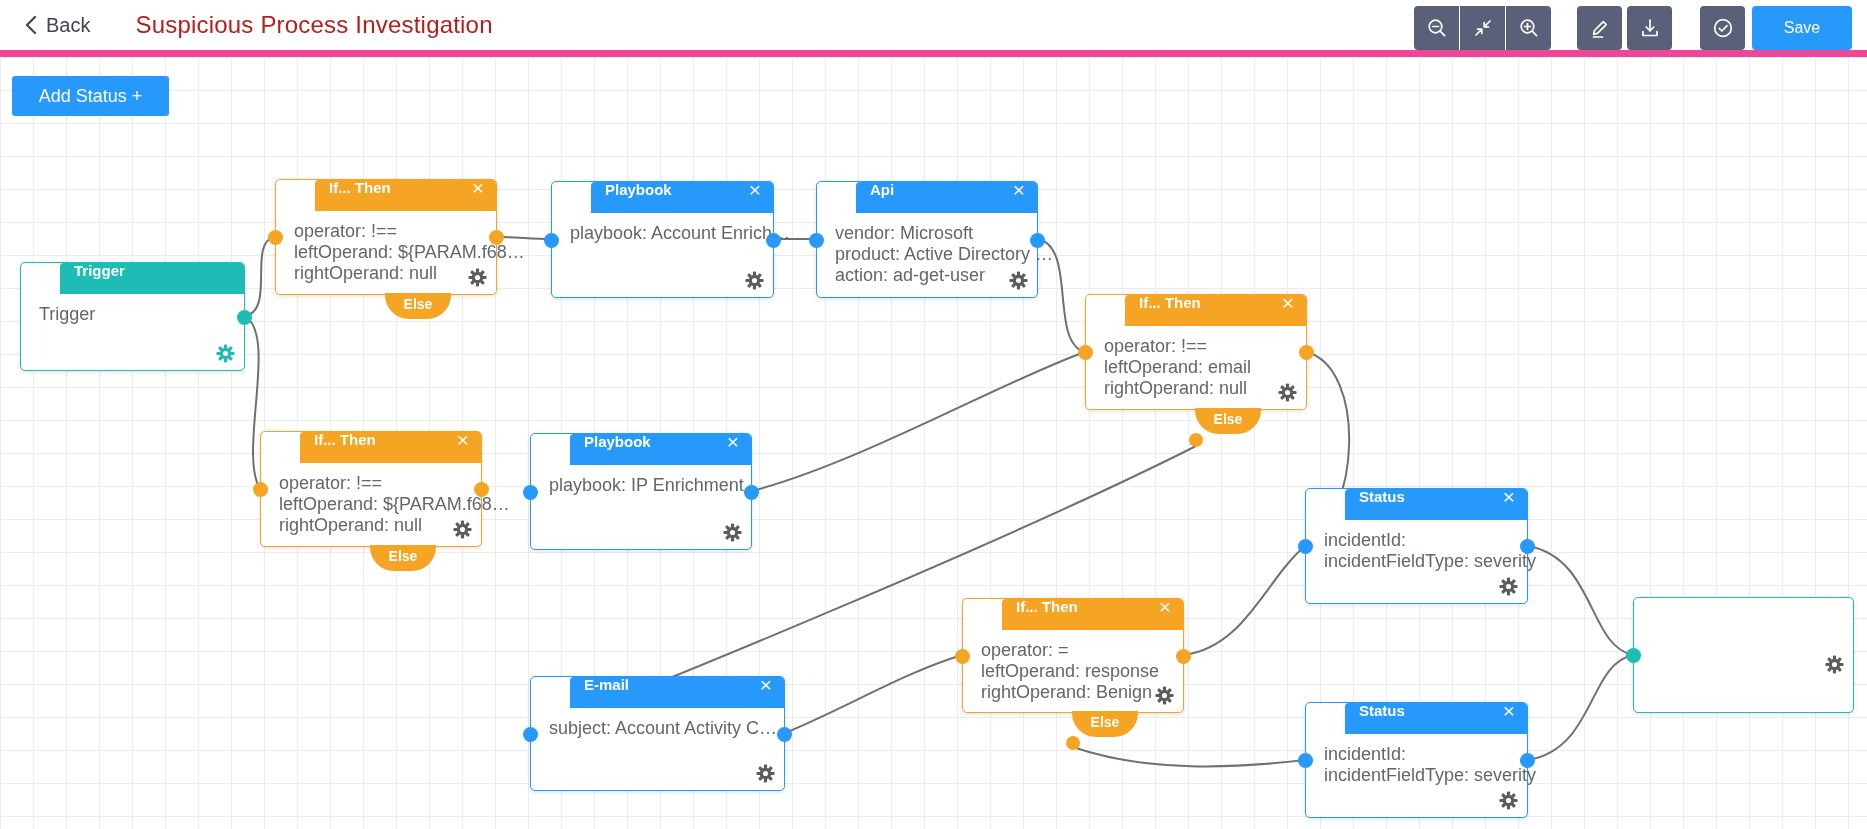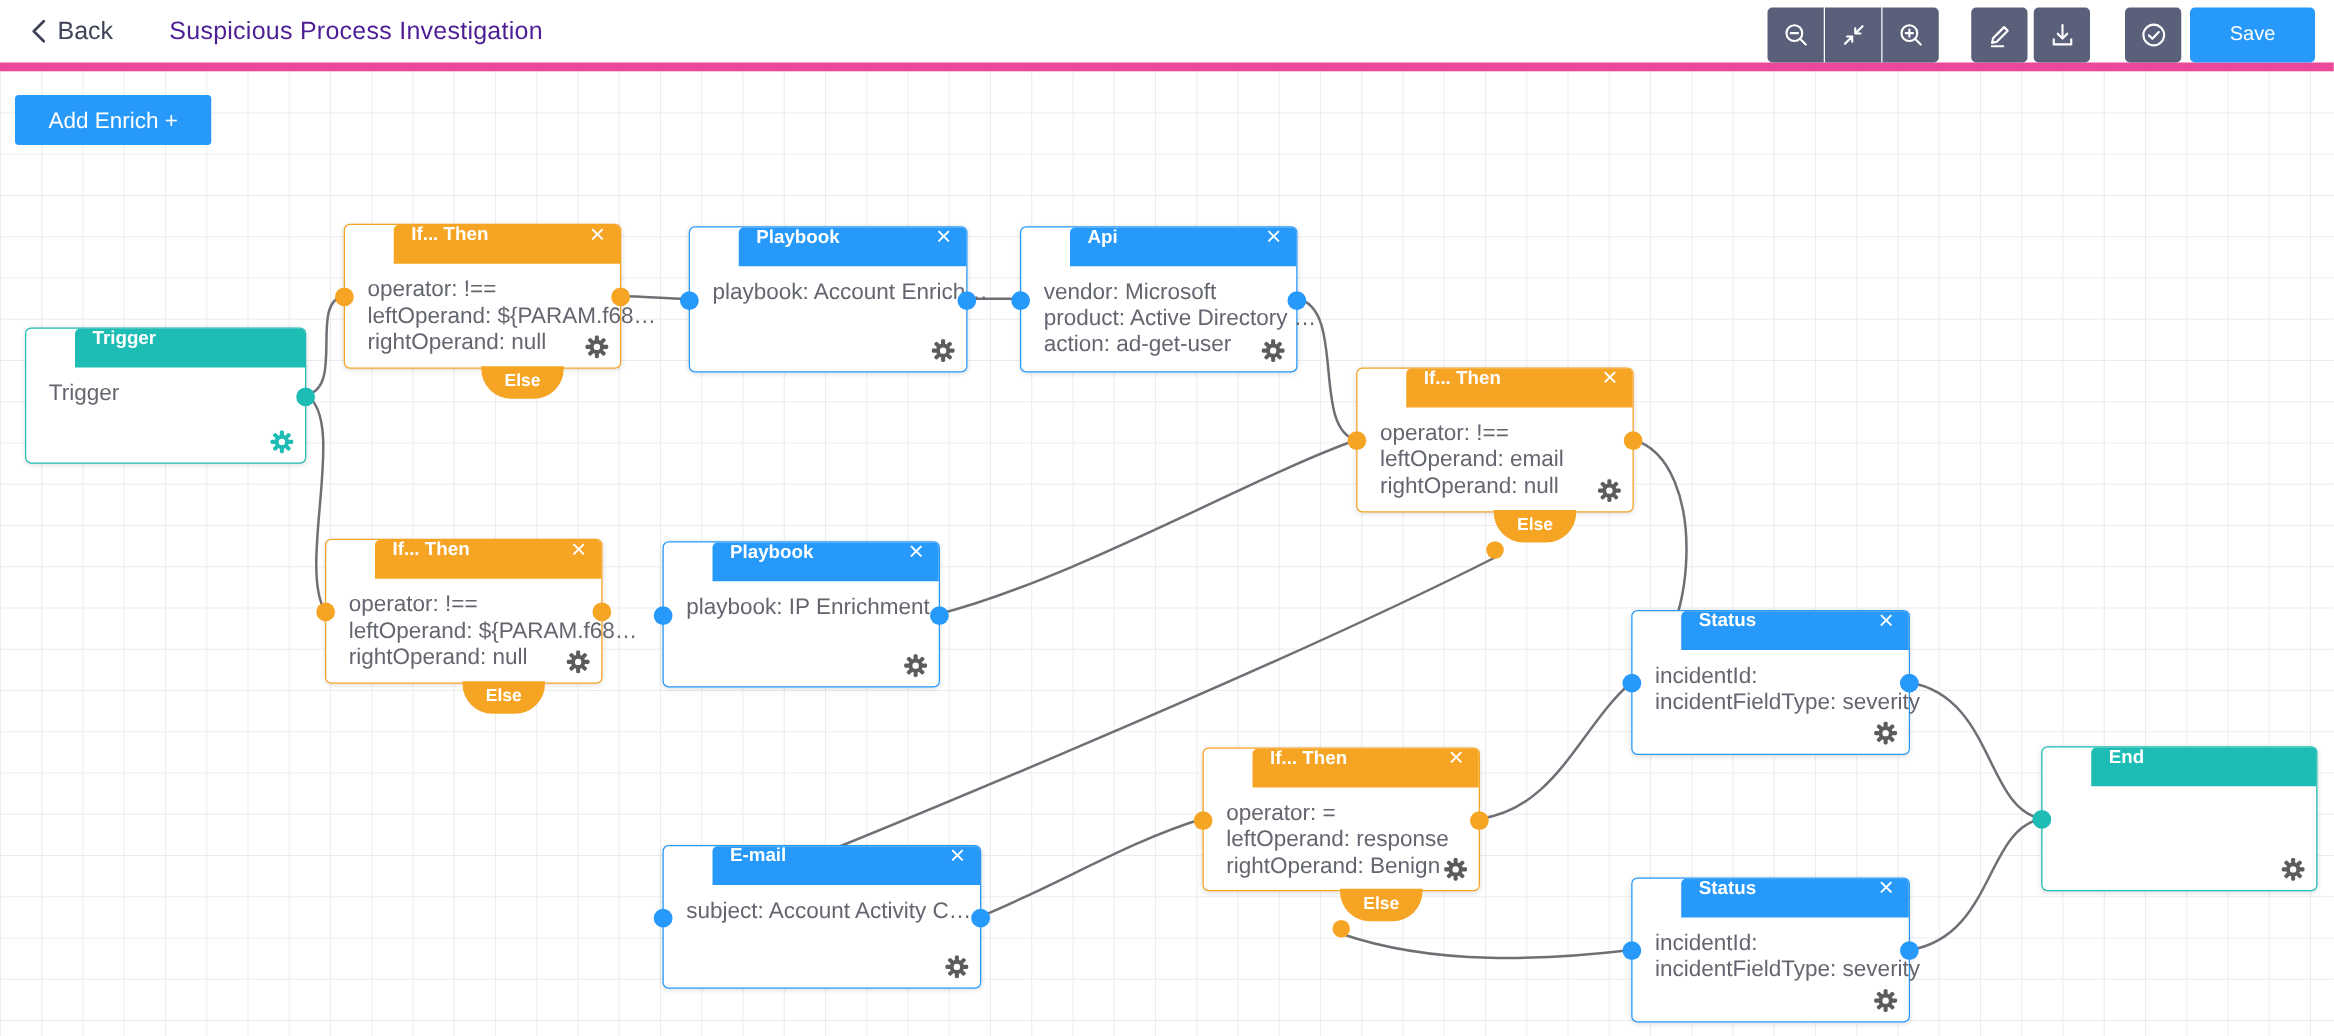--- a/index.html
+++ b/index.html
@@ -13,21 +13,21 @@
   .topbar {
     position:absolute; left:0; top:0; width:1867px; height:57px;
     background:#fff; border-bottom:7px solid #ec4899; z-index:30;
     display:flex; align-items:center;
   }
   .back {
     display:flex; align-items:center; gap:9px; margin-left:25px;
     color:#3e4356; font-size:20px; cursor:pointer;
   }
   .page-title {
-    margin-left:45px; font-size:20px; color:#4c1d95; letter-spacing:.2px;
+    margin-left:45px; font-size:24px; color:#b91c1c; letter-spacing:.2px;
   }
   .toolbar {
     position:absolute; right:15px; top:6px; height:44px;
     display:flex; align-items:flex-start;
   }
   .tb-btn {
     width:45px; height:44px; background:#5a5f7a; border:none; border-radius:4px;
     display:flex; align-items:center; justify-content:center; cursor:pointer; padding:0;
   }
   .tb-btn svg { stroke:#fff; fill:none; stroke-width:1.7; stroke-linecap:round; stroke-linejoin:round; }
@@ -159,21 +159,21 @@
         <circle cx="12" cy="12" r="8.3"></circle>
         <polyline points="8.2,12.3 10.9,15 16,9.6"></polyline>
       </svg>
     </button>
     <div class="gap7"></div>
     <button class="save-btn">Save</button>
   </div>
 </div>
 
 <div class="canvas"></div>
-<button class="add-action">Add Enrich +</button>
+<button class="add-action">Add Status +</button>
 
 <svg id="edge-svg">
     <path d="M245 316 C276 310, 247 241, 275 237" class="edge"></path>
     <path d="M245 316 C278 336, 238 452, 260 489" class="edge"></path>
     <path d="M497 237 C517 237, 531 239, 551 239" class="edge"></path>
     <path d="M774 239 C789 239, 801 239, 816 239" class="edge"></path>
     <path d="M1038 239 C1077 247, 1049 343, 1085 352" class="edge"></path>
     <path d="M752 491 C860 463, 1005 380, 1085 352" class="edge"></path>
     <path d="M1307 352 C1367 369, 1360 517, 1305 546" class="edge"></path>
     <path d="M1196 446 C1010 540, 650 688, 530 733" class="edge"></path>
@@ -469,23 +469,20 @@
               <rect x="-1.7" y="-9.6" width="3.4" height="4.6" rx="1.2" transform="rotate(270)"></rect>
               <rect x="-1.7" y="-9.6" width="3.4" height="4.6" rx="1.2" transform="rotate(315)"></rect>
             </g>
             <circle r="2.7" fill="#ffffff"></circle>
           </svg></span>
       </div>
       <div class="port port-in"></div>
       <div class="port port-out"></div>
     </div>
     <div class="node teal" style="left: 1633px; top: 597px; width: 221px; height: 116px;">
-      <div class="node-header">
-        <span class="node-title">End</span>
-      </div>
       <div class="node-body" style="height: 83px;">
         <span class="gear"><svg width="19" height="19" viewBox="-10 -10 20 20">
             <g fill="#5c5c5c">
               <circle r="6"></circle>
               <rect x="-1.7" y="-9.6" width="3.4" height="4.6" rx="1.2" transform="rotate(0)"></rect>
               <rect x="-1.7" y="-9.6" width="3.4" height="4.6" rx="1.2" transform="rotate(45)"></rect>
               <rect x="-1.7" y="-9.6" width="3.4" height="4.6" rx="1.2" transform="rotate(90)"></rect>
               <rect x="-1.7" y="-9.6" width="3.4" height="4.6" rx="1.2" transform="rotate(135)"></rect>
               <rect x="-1.7" y="-9.6" width="3.4" height="4.6" rx="1.2" transform="rotate(180)"></rect>
               <rect x="-1.7" y="-9.6" width="3.4" height="4.6" rx="1.2" transform="rotate(225)"></rect>

